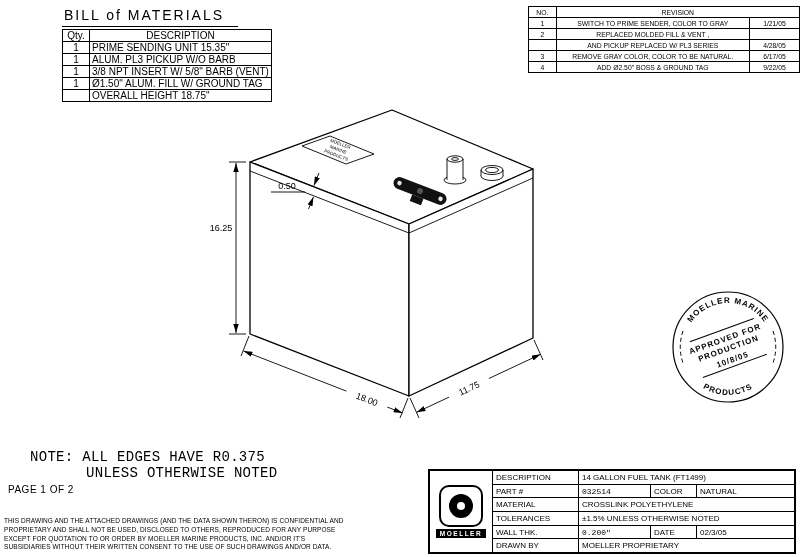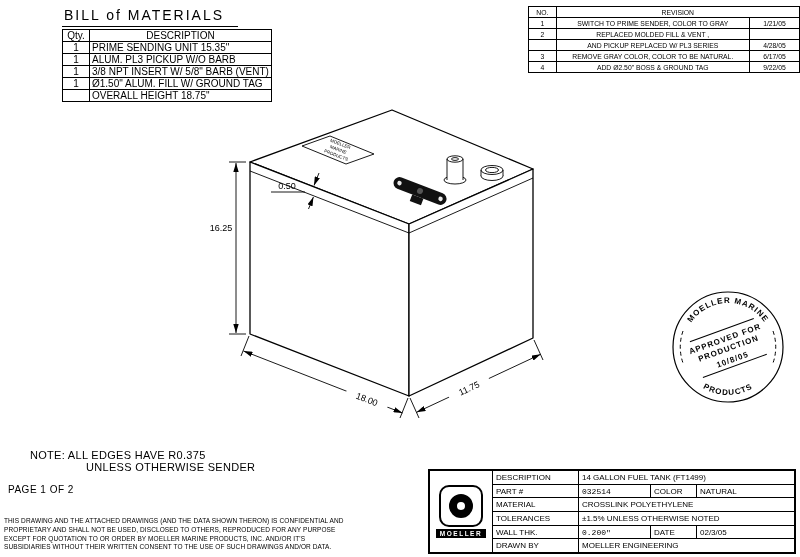--- a/index.html
+++ b/index.html
@@ -23,22 +23,22 @@
   
   .rev { position:absolute; left:528px; top:6px; z-index:2; }
   .rev table { border-collapse:collapse; }
   .rev th,.rev td { border:1px solid #000; font-size:6.8px; font-weight:normal;
                     height:10px; padding:0 2px; white-space:nowrap; text-align:center; }
   .rev .no { width:24px; }
   .rev .rv { width:192px; }
   .rev .dt { width:48px; }
 
   
-  .notes { position:absolute; left:30px; top:449px; font-size:11px;
-           letter-spacing:0.3px; z-index:2; white-space:nowrap; }
+  .notes { position:absolute; left:30px; top:449px; font-size:14px;
+           letter-spacing:0.3px; z-index:2; white-space:nowrap;font-family:Liberation Mono, monospace; }
   .notes .l2 { margin-left:56px; }
   .page  { position:absolute; left:8px; top:484px; font-size:10px;
            letter-spacing:0.5px; z-index:2; white-space:nowrap; }
   .disclaimer { position:absolute; left:4px; top:517px; width:392px;
                 font-size:6.5px; line-height:8.8px; letter-spacing:0.1px;
                 z-index:2; white-space:nowrap; }
 
   
   .titleblock { position:absolute; left:428px; top:469px; width:368px; height:85px;
                 border:2px solid #000; background:#fff; display:flex;
@@ -249,21 +249,21 @@
           <td class="no">4</td>
           <td class="rv">ADD Ø2.50" BOSS &amp; GROUND TAG</td>
           <td class="dt">9/22/05</td>
         </tr>
       </tbody>
     </table>
   </section>
 
   <div class="notes">
     <div>NOTE: ALL EDGES HAVE R0.375</div>
-    <div class="l2">UNLESS OTHERWISE SENDER</div>
+    <div class="l2">UNLESS OTHERWISE NOTED</div>
   </div>
   <div class="page">PAGE 1 OF 2</div>
 
   <div class="disclaimer">
     <div>THIS DRAWING AND THE ATTACHED DRAWINGS (AND THE DATA SHOWN THERON) IS CONFIDENTIAL AND</div>
     <div>PROPRIETARY AND SHALL NOT BE USED, DISCLOSED TO OTHERS, REPRODUCED FOR ANY PURPOSE</div>
     <div>EXCEPT FOR QUOTATION TO OR ORDER BY MOELLER MARINE PRODUCTS, INC. AND/OR IT'S</div>
     <div>SUBSIDIARIES WITHOUT THEIR WRITTEN CONSENT TO THE USE OF SUCH DRAWINGS AND/OR DATA.</div>
   </div>
 
@@ -294,18 +294,18 @@
         <div class="tb-cell">±1.5% UNLESS OTHERWISE NOTED</div>
       </div>
       <div class="tb-row">
         <div class="tb-cell w-label">WALL THK.</div>
         <div class="tb-cell w-val">0.200"</div>
         <div class="tb-cell w-label2">DATE</div>
         <div class="tb-cell">02/3/05</div>
       </div>
       <div class="tb-row">
         <div class="tb-cell w-label">DRAWN BY</div>
-        <div class="tb-cell">MOELLER ENGINEERING</div>
+        <div class="tb-cell">MOELLER PROPRIETARY</div>
       </div>
     </div>
   </section>
 
 </div>
 
 </body></html>

